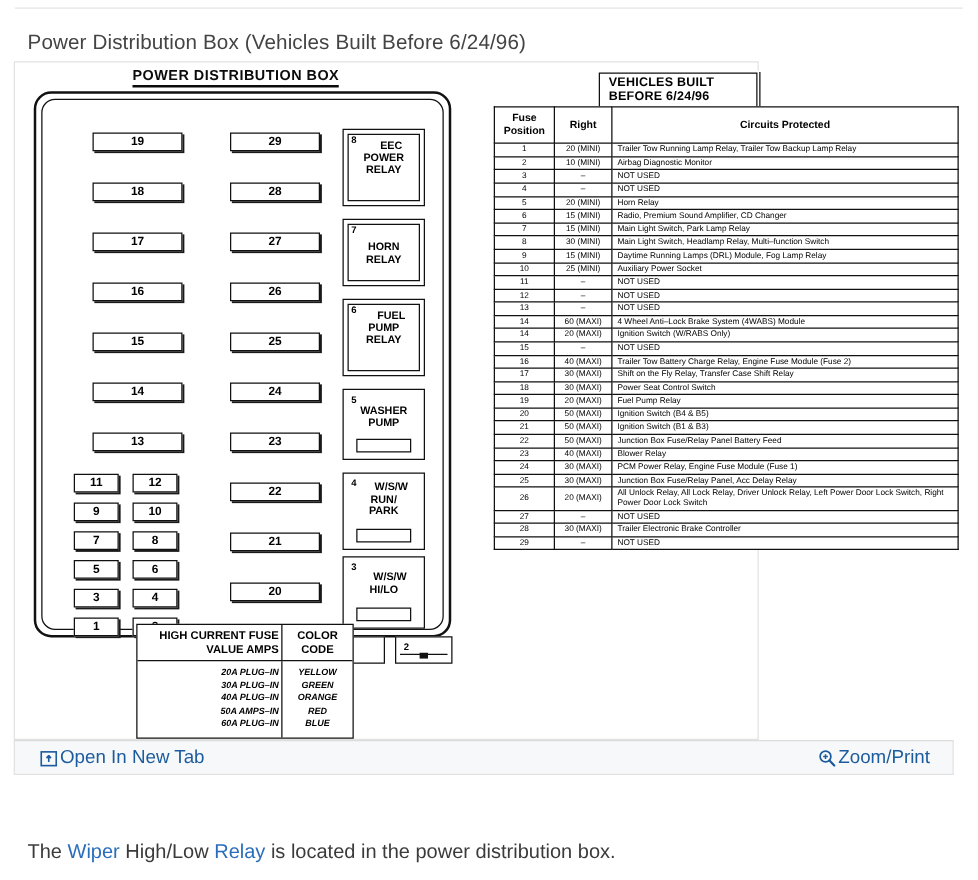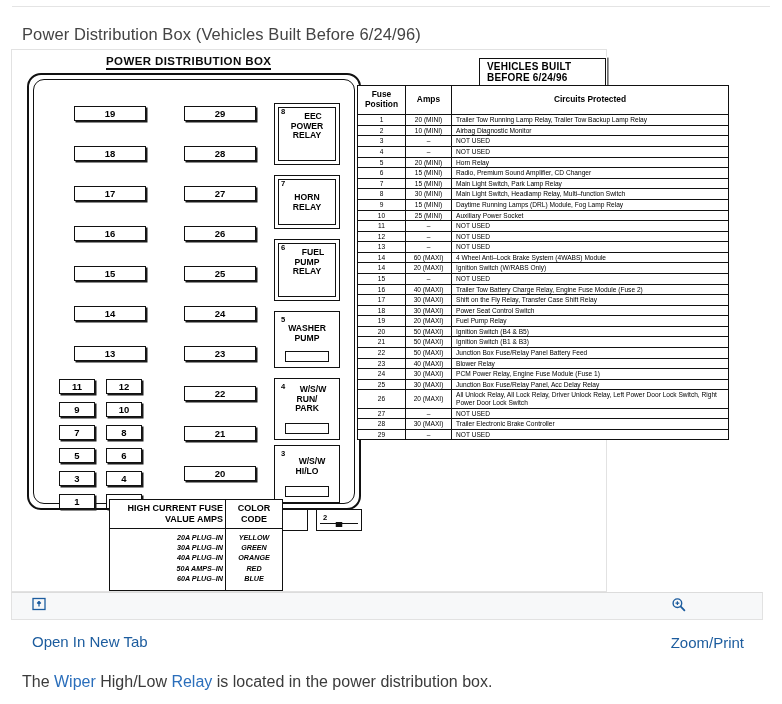--- a/index.html
+++ b/index.html
@@ -156,21 +156,21 @@
     box-shadow: 0 0 0 1.4px #ffffff, 1px 1px 0 1.4px #111111;
     padding: 2px 7px 3px 7px;
     font-size: 10px;
     font-weight: bold;
     color: #000000;
     letter-spacing: .2px;
     background: #fff;
   }
   .fuse-table {
     position: absolute;
-    left: 345px;
+    left: 383px;
     top: 35px;
     width: 372px;
     border-collapse: collapse;
     background: #ffffff;
     table-layout: fixed;
   }
   .fuse-table th, .fuse-table td {
     border: 1px solid #111111;
     font-size: 6.6px;
     color: #000000;
@@ -250,25 +250,24 @@
     border-top: 1px solid #dcdcdc;
     box-sizing: border-box;
   }
   .footer-link {
     position: absolute;
     top: 4px;
     font-size: 15px;
     color: #1c5c9e;
     text-decoration: none;
     display: flex;
-    align-items: flex-start;
-    gap: 22px;
+    align-items: flex-end;
+    gap: 2px;
     white-space: nowrap;
     cursor: pointer;
-    flex-direction: column;
   }
   .footer-link.left  { left: 20px; }
   .footer-link.right { right: 18px; }
   .ico { display: inline-flex; align-items: center; }
 
   .final-note {
     position: absolute;
     left: 22px;
     top: 673px;
     font-size: 16px;
@@ -420,21 +419,21 @@
           <col class="k-pos">
           <col class="k-amp">
           <col>
         </colgroup>
       <thead>
         <tr>
           <th>
             <span>Fuse</span><br>
             <span>Position</span>
           </th>
-          <th>Amps</th>
+          <th>Right</th>
           <th>Circuits Protected</th>
         </tr>
       </thead>
       <tbody id="fuse-rows">
           <tr>
             <td class="c-pos">1</td>
             <td class="c-amp">20 (MINI)</td>
             <td class="c-cir">Trailer Tow Running Lamp Relay, Trailer Tow Backup Lamp Relay</td>
           </tr>
           <tr>

